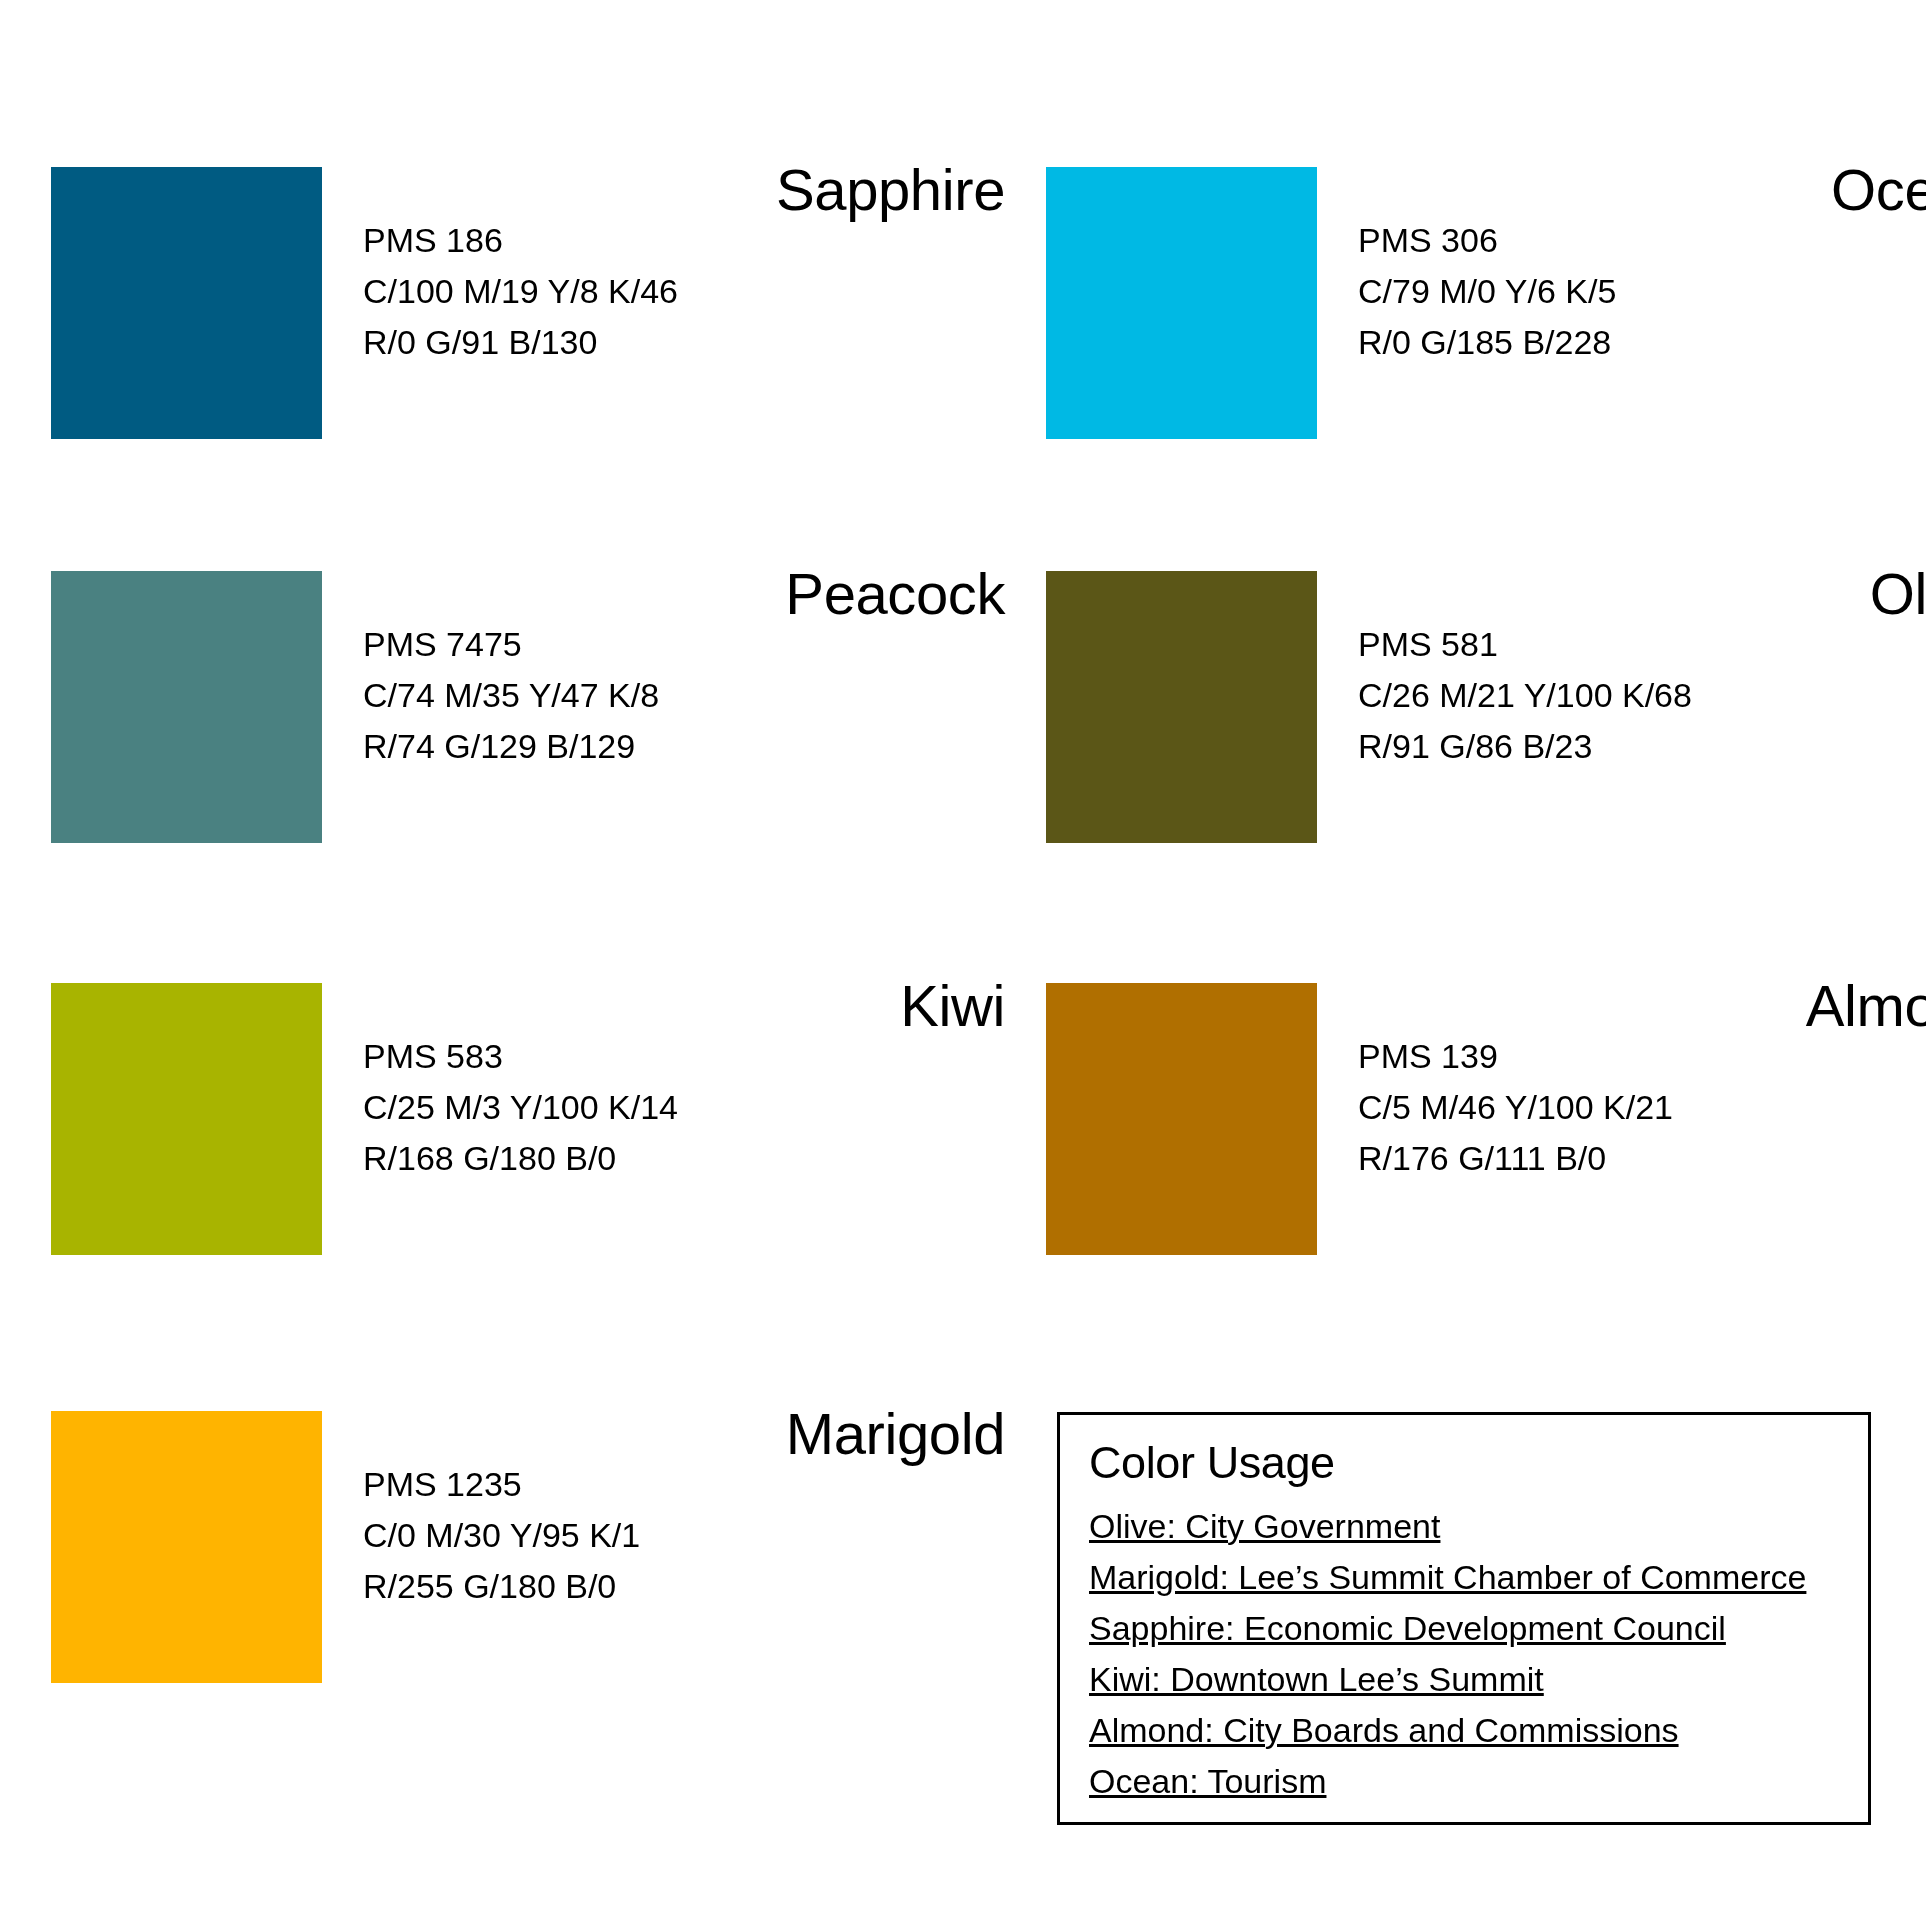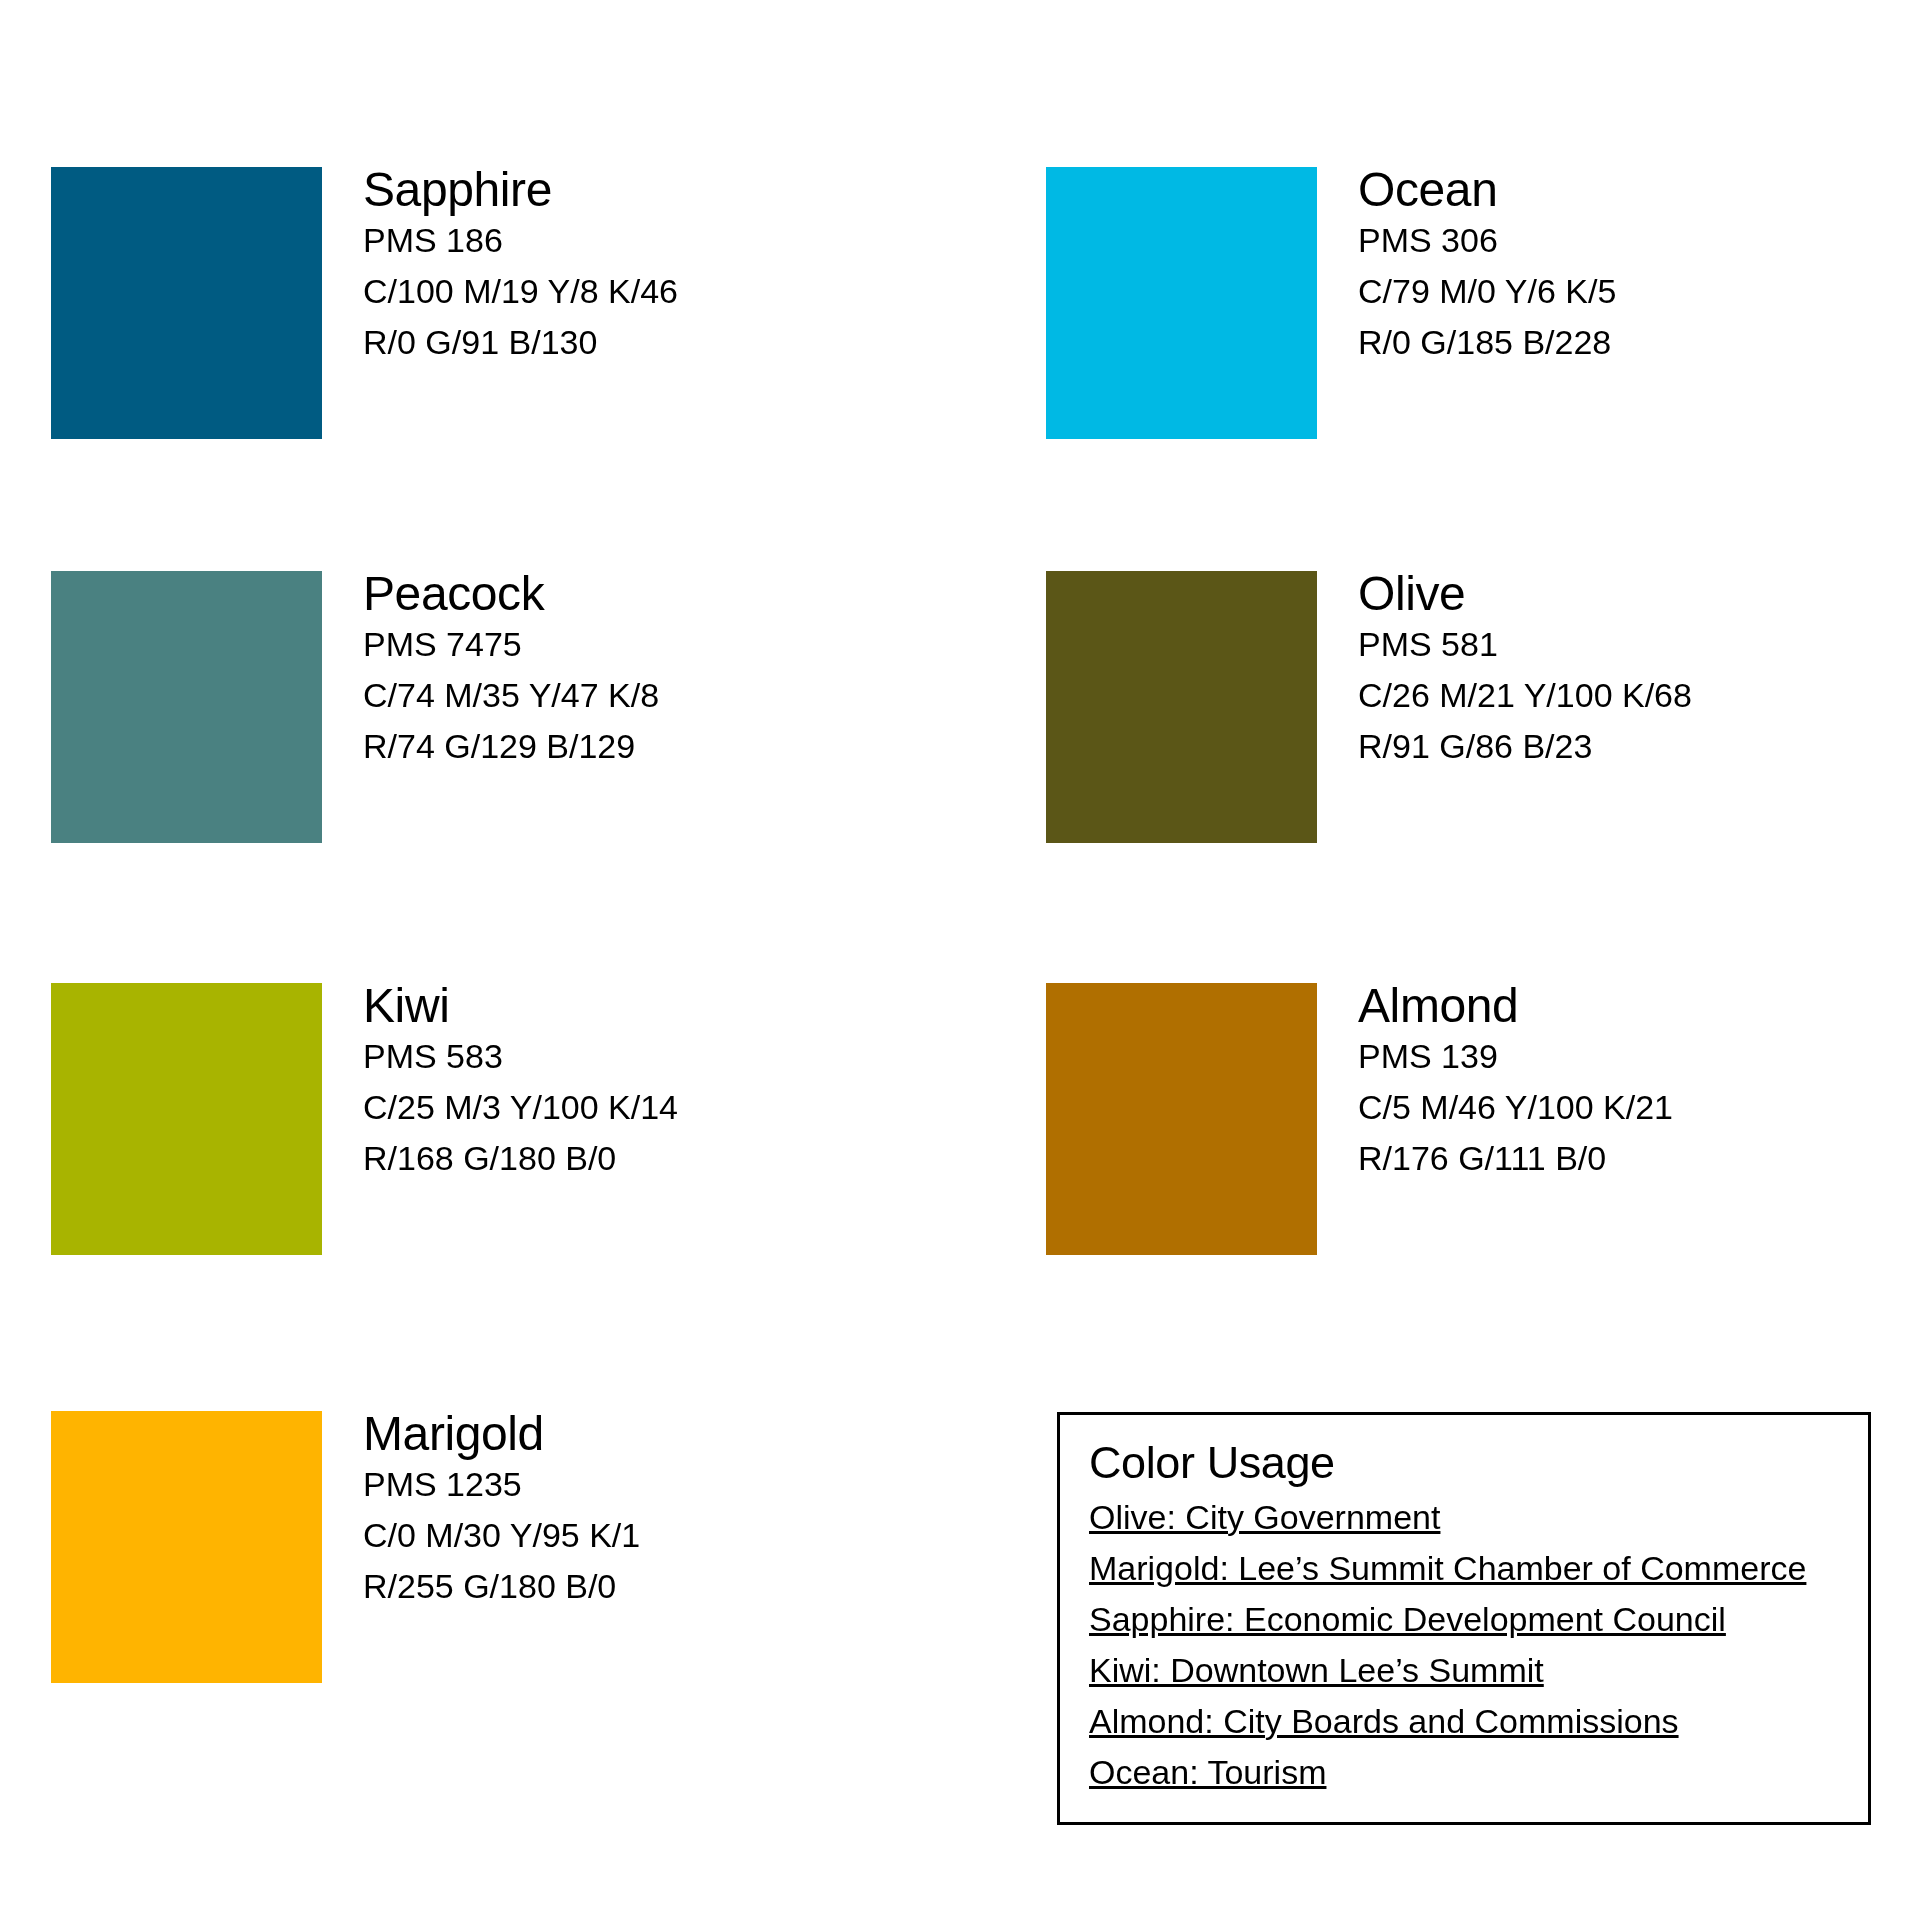--- a/index.html
+++ b/index.html
@@ -35,24 +35,25 @@
   }
 
   .swatch-text {
     position: absolute;
     left: 312px;
     top: -2.6px;
     width: 642px;
   }
 
   .swatch-name {
-    font-size: 48px;
+    font-size: 58px;
     line-height: 51px;
     letter-spacing: -0.4px;
     white-space: nowrap;
+    text-align: right;
   }
 
   .swatch-meta {
     font-size: 34px;
     line-height: 51px;
     white-space: nowrap;
   }
 
   
   #usage-panel {
@@ -68,21 +69,21 @@
     position: absolute;
     left: 29px;
     top: 20.5px;
     right: 13px;
   }
   #usage-title {
     font-size: 45px;
     line-height: 54px;
     letter-spacing: -0.4px;
     white-space: nowrap;
-    margin-bottom: 2px;
+    margin-bottom: 11px;
   }
   .usage-line {
     font-size: 34px;
     line-height: 51px;
     white-space: nowrap;
     text-decoration: underline;
   }
 </style>
 </head>
 <body>

